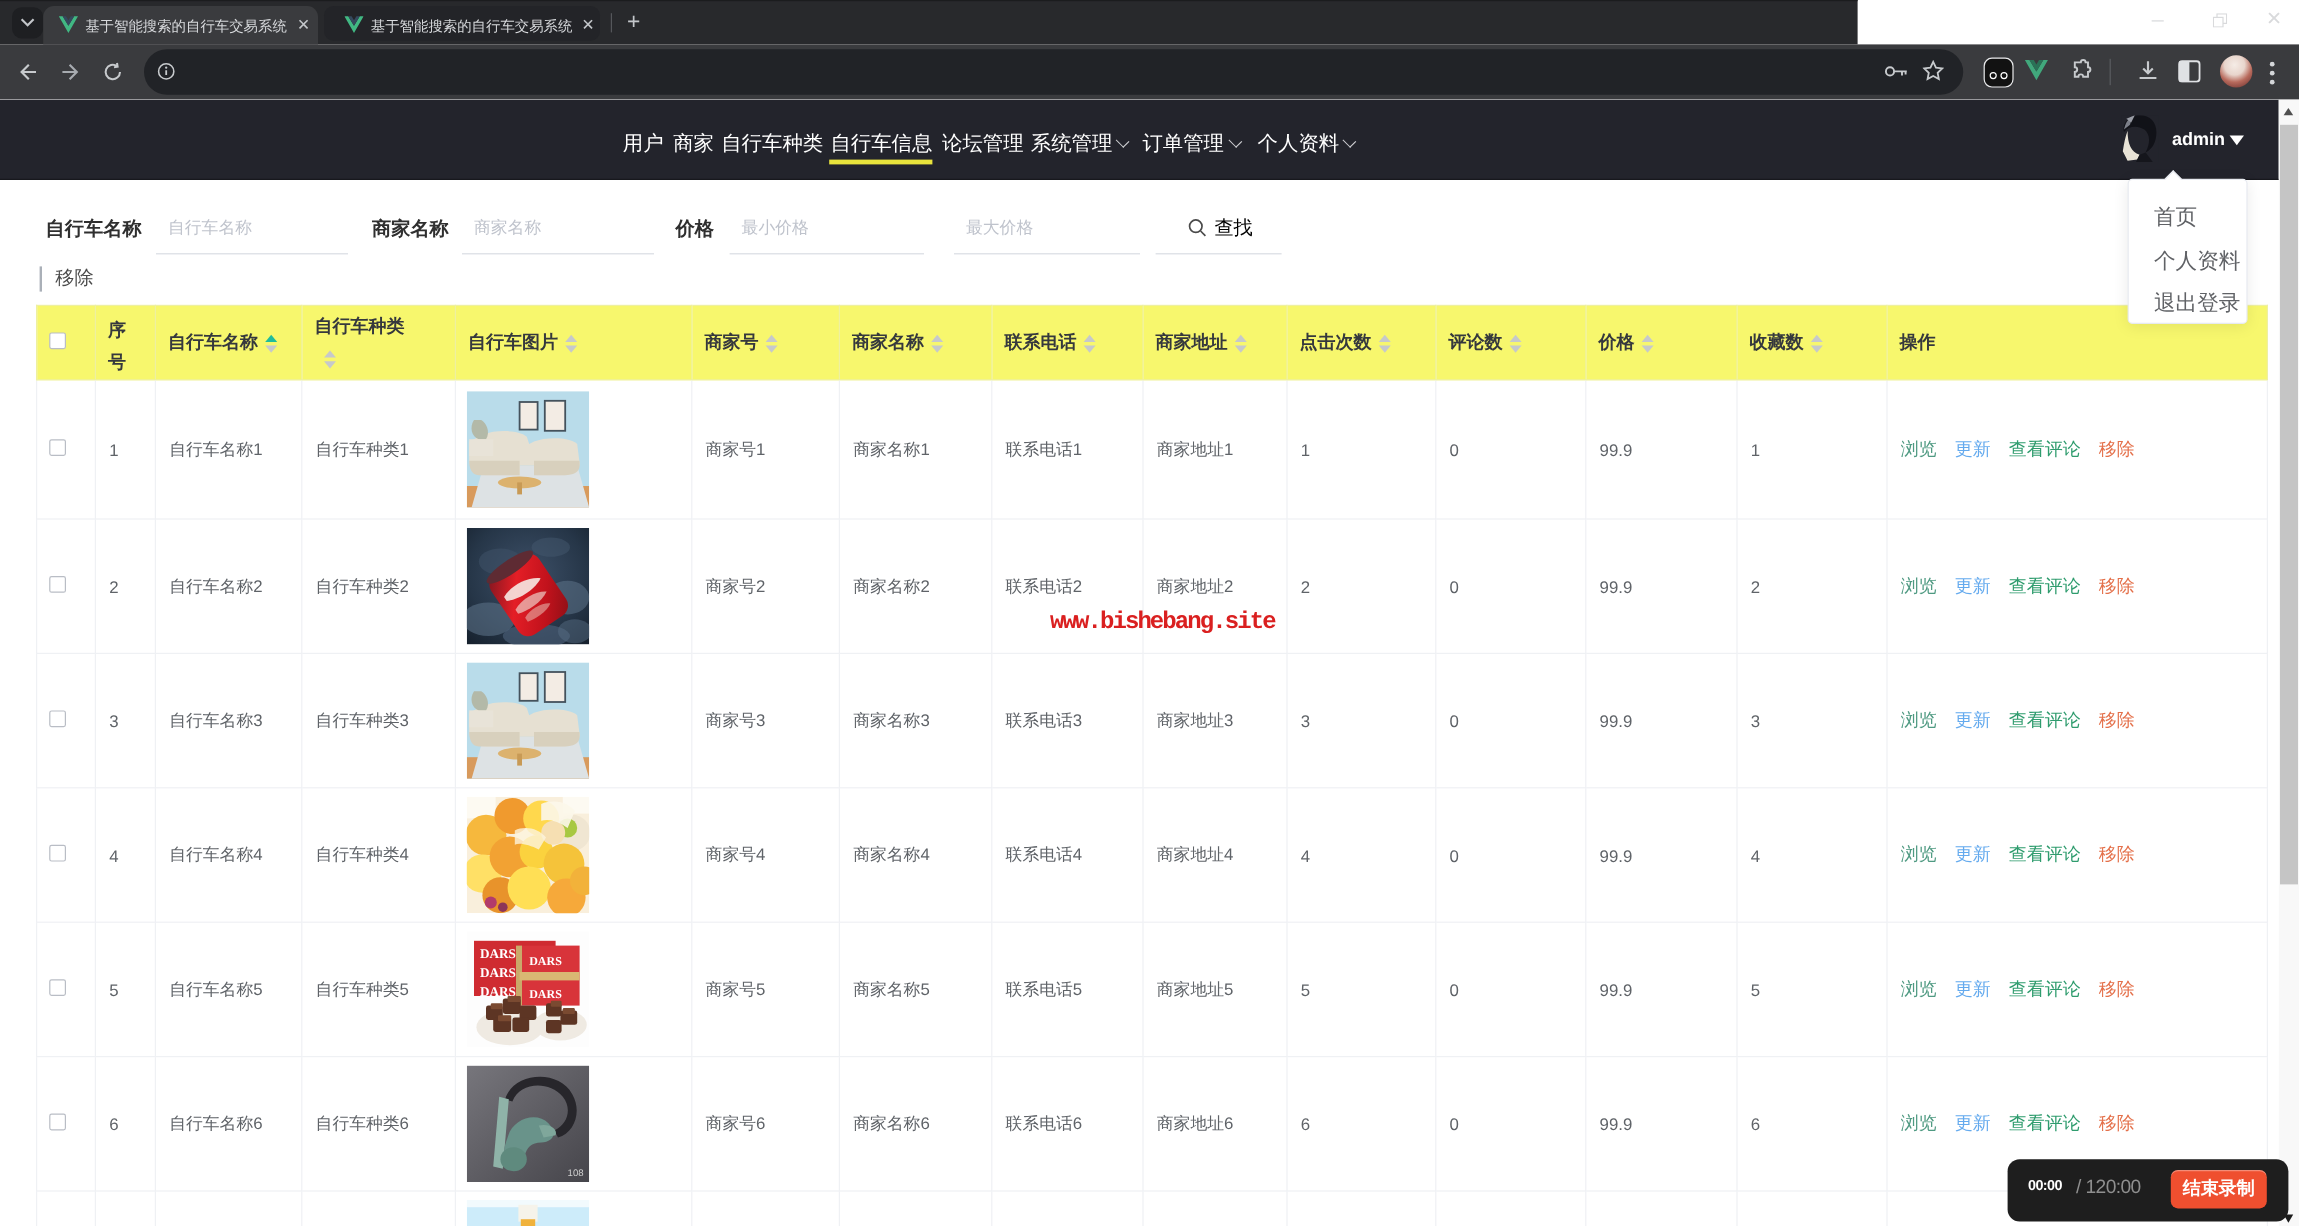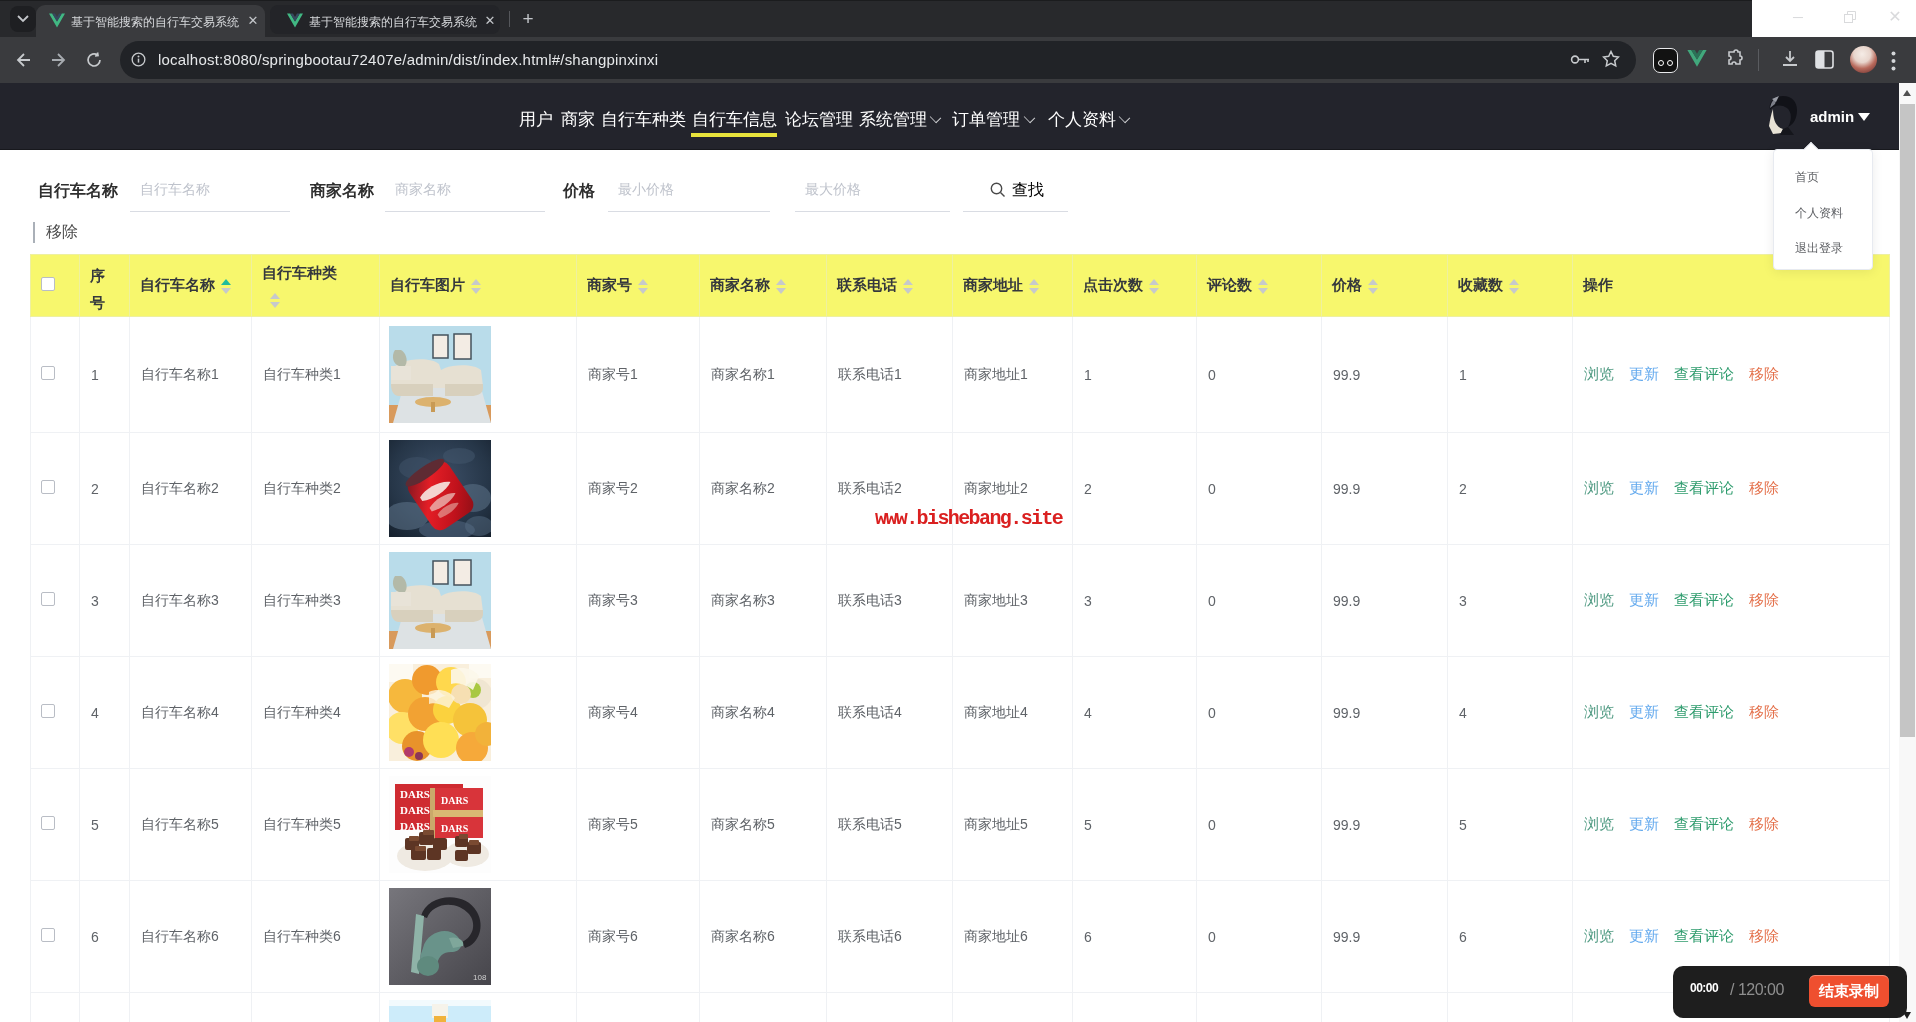--- a/index.html
+++ b/index.html
@@ -1,19 +1,19 @@
 <!DOCTYPE html>
 <html><head>
 <meta charset="utf-8">
 <style>
 * { margin:0; padding:0; box-sizing:border-box; }
 html,body { width:1916px; height:1022px; overflow:hidden; background:#fff;
   font-family:"Liberation Sans", sans-serif; }
 
-#titlebar { position:absolute; left:0; top:0; width:1752px; height:37px; background:#28292c; }
+#titlebar { position:absolute; left:0; top:0; width:1548px; height:37px; background:#28292c; }
 #titlebar .topline { position:absolute; left:0; top:0; width:100%; height:1px; background:#1b1c1e; }
 .tabbtn { position:absolute; left:10px; top:6px; width:26px; height:26px; border-radius:8px; background:#1e1f22; }
 .tabbtn svg { position:absolute; left:6px; top:7px; }
 .tab1 { position:absolute; left:36px; top:5px; width:229px; height:32px; background:#3a3b3e;
   border-radius:9px 9px 0 0; }
 .tab2 { position:absolute; left:270px; top:5px; width:230px; height:29px; background:#232428; border-radius:8px; }
 .tabtitle { position:absolute; top:9px; font-size:12px; color:#d7d9dc; white-space:nowrap; overflow:hidden; }
 .tabx { position:absolute; top:8px; width:16px; height:16px; color:#c3c6ca; font-size:13px; line-height:16px; text-align:center; }
 .vico { position:absolute; top:8px; width:16px; height:16px; }
 .tabsep { position:absolute; left:509px; top:11px; width:1px; height:16px; background:#55575b; }
@@ -32,21 +32,21 @@
 .navcaret { position:absolute; top:30px; width:9px; height:9px; border-right:1.6px solid #cfd0d3; border-bottom:1.6px solid #cfd0d3; transform:rotate(45deg) scale(1,0.8); }
 #navline { position:absolute; left:691px; top:50px; width:86px; height:4px; background:#e8e33c; }
 #adminavatar { position:absolute; left:1768px; top:13px; width:31px; height:39px; }
 #adminname { position:absolute; left:1810px; top:25px; font-size:15px; font-weight:bold; color:#fff; }
 #admincaret { position:absolute; left:1858px; top:30px; width:0; height:0; border-left:6px solid transparent; border-right:6px solid transparent; border-top:8px solid #fff; }
 
 #dropdown { position:absolute; left:1773px; top:66px; width:100px; height:121px; background:#fff;
   border:1px solid #e7eaf0; border-radius:4px; box-shadow:0 2px 12px rgba(0,0,0,0.08); }
 #dropdown .arrow { position:absolute; left:32px; top:-6px; width:10px; height:10px; background:#fff;
   border-left:1px solid #e7eaf0; border-top:1px solid #e7eaf0; transform:rotate(45deg); }
-.ditem { position:absolute; left:21px; font-size:12px; color:#606266; white-space:nowrap; }
+.ditem { position:absolute; left:21px; font-size:18px; color:#606266; white-space:nowrap; }
 
 .slabel { position:absolute; top:98px; font-size:16px; font-weight:bold; color:#2f2f2f; }
 .sinput { position:absolute; top:85px; height:44px; border-bottom:1px solid #d9dce3; }
 .sinput span { position:absolute; left:10px; top:13px; font-size:14px; color:#bfc3cc; }
 #searchbtn { position:absolute; left:963px; top:85px; width:105px; height:44px; border-bottom:1px solid #d9dce3; }
 #searchbtn .txt { position:absolute; left:49px; top:12px; font-size:16px; color:#000000; }
 #remove1 { position:absolute; left:33px; top:139px; width:2px; height:21px; background:#aab0b8; }
 #remove2 { position:absolute; left:46px; top:139px; font-size:16px; color:#4a4a4a; }
 
 #tbl { position:absolute; left:30px; top:171px; width:1859px; border-collapse:collapse; table-layout:fixed; }
@@ -120,21 +120,20 @@
     </svg>
   <svg style="left:85px; top:14px;" width="18" height="18" viewBox="0 0 18 18">
       <path d="M15 9 A6 6 0 1 1 12.5 4.1 M12.5 1.5 L13 4.5 L10 5" stroke="#c7cacd" stroke-width="1.7" fill="none"></path>
     </svg>
   <div class="pill">
     <svg style="left:11px; top:11px;" width="15" height="15" viewBox="0 0 17 17">
         <circle cx="8.5" cy="8.5" r="7.2" stroke="#c7cacd" stroke-width="1.5" fill="none"></circle>
         <path d="M8.5 7.5 L8.5 12" stroke="#c7cacd" stroke-width="1.7"></path>
         <circle cx="8.5" cy="5" r="1.1" fill="#c7cacd"></circle>
       </svg>
-    <div class="urltxt">localhost:8080/springbootau72407e/admin/dist/index.html#/shangpinxinxi</div>
     <svg style="left:1450px; top:11px;" width="22" height="15" viewBox="0 0 22 15">
         <circle cx="5" cy="7.5" r="3.4" stroke="#c7cacd" stroke-width="1.6" fill="none"></circle>
         <path d="M8.5 7.5 L19 7.5 M15 7.5 L15 11 M18 7.5 L18 10" stroke="#c7cacd" stroke-width="1.6" fill="none"></path>
       </svg>
     <svg style="left:1482px; top:9px;" width="18" height="18" viewBox="0 0 18 18">
         <path d="M9 1.5 L11.3 6.3 L16.5 7 L12.7 10.7 L13.7 15.9 L9 13.4 L4.3 15.9 L5.3 10.7 L1.5 7 L6.7 6.3 Z" stroke="#c7cacd" stroke-width="1.5" fill="none"></path>
       </svg>
   </div>
   <div style="position:absolute; left:1653px; top:11px; width:25px; height:25px; background:#121212; border:1.5px solid #e9eaec; border-radius:7px;">
     <div style="position:absolute; left:4px; top:11px; width:6px; height:6px; border-radius:50%; border:1.5px solid #fff;"></div>

